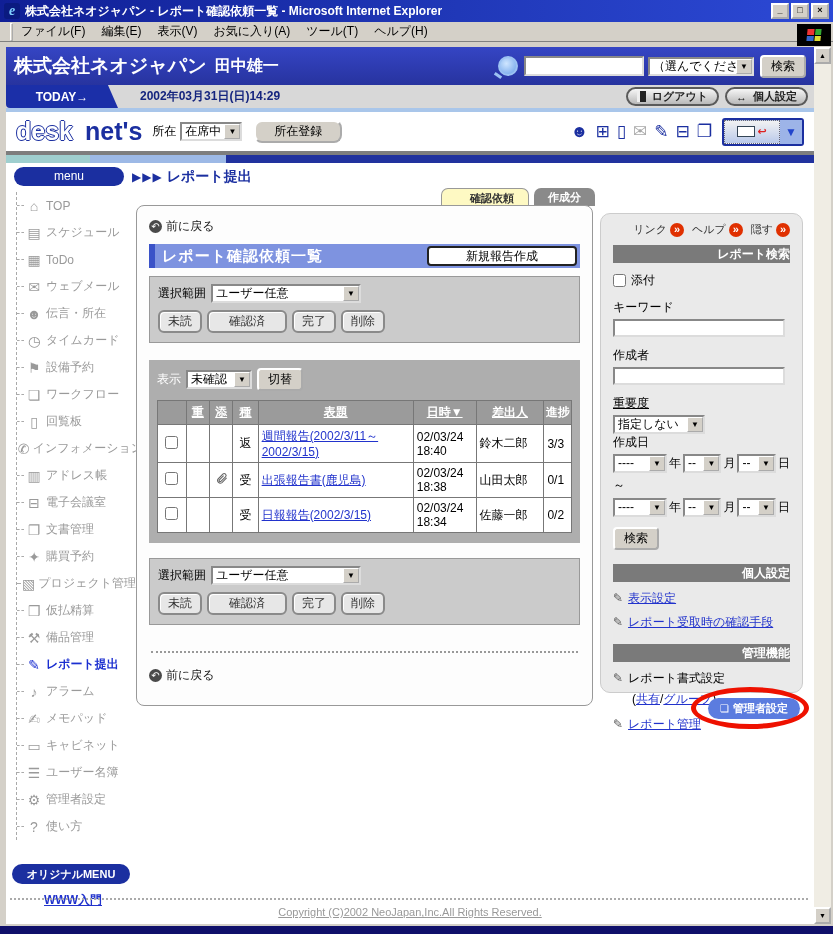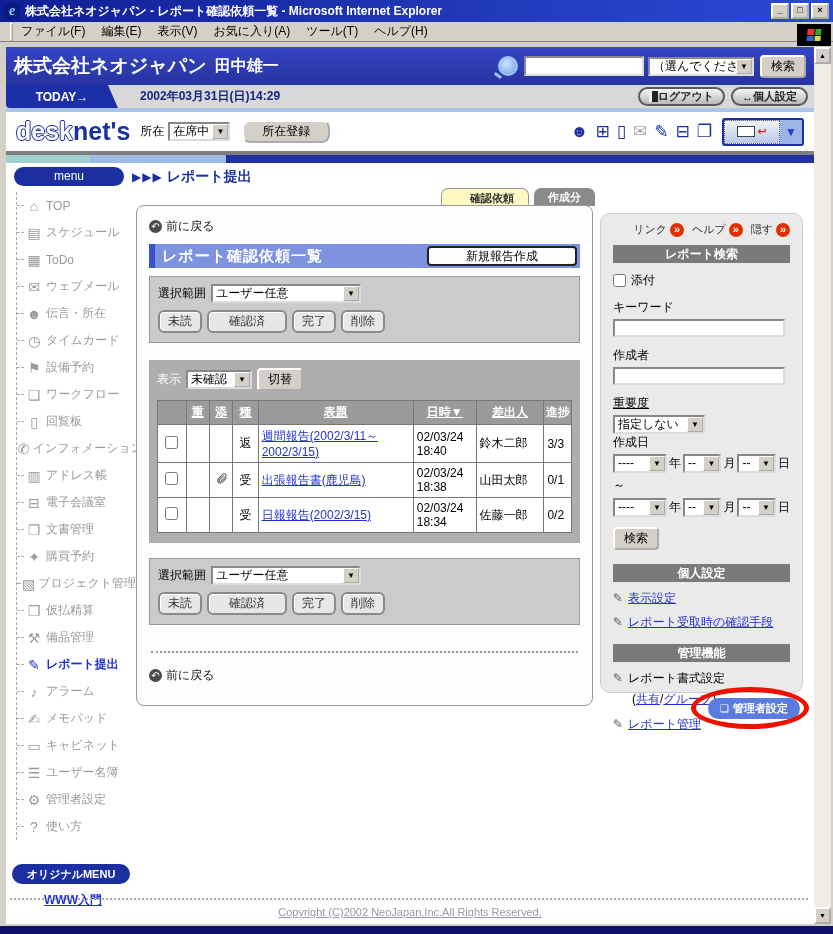--- a/index.html
+++ b/index.html
@@ -49,33 +49,33 @@
   .btn3d { display:inline-block; background:#d4d0c8; border:2px outset #fff; border-radius:4px;
     font-size:12px; color:#000; padding:1px 9px; text-align:center; }
   .hsearch-btn { margin-left:6px; }
 
   .todaybar { position:absolute; left:6px; top:85px; width:808px; height:27px; background:#d8d8d8;
     border-bottom:4px solid #a9c6ea; display:flex; align-items:center; }
   .today-tab { width:112px; height:23px; background:#1b2fa8; color:#fff; font-size:12px; font-weight:bold;
     display:flex; align-items:center; justify-content:center;
     clip-path:polygon(0 0,91% 0,100% 100%,0 100%); border-radius:0 0 0 4px; }
   .today-date { color:#14247e; font-size:12px; font-weight:bold; margin-left:22px; }
-  .pillbtn { display:inline-flex; align-items:center; gap:0; height:19px; padding:0 9px;
+  .pillbtn { display:inline-flex; align-items:center; gap:6px; height:19px; padding:0 9px;
     background:linear-gradient(180deg,#f6f6f6,#b9b9b9); border:2px solid #5a5a5a; border-radius:10px;
     font-size:11px; font-weight:bold; color:#222; }
   .door-icon { width:9px; height:11px; background:#222; border-left:3px solid #eee; }
   .arrows-icon { font-size:11px; font-weight:bold; color:#111; }
   .todaybar .pillbtn { margin-right:6px; }
 
   
   .appbar { position:absolute; left:6px; top:112px; width:808px; height:39px; background:#fff;
     display:flex; align-items:center; padding:0 10px; }
   .logo { font-size:25px; font-weight:bold; letter-spacing:0; line-height:1; }
   .logo .desk { color:#fff; text-shadow:-1px 0 #1b2fa0,1px 0 #1b2fa0,0 -1px #1b2fa0,0 1px #1b2fa0; }
-  .logo .nets { color:#1b2fa0; }
+  .logo .nets { color:#1b2fa0;margin-left:12px; }
   .presence-label { font-size:12px; color:#000; margin-left:10px; margin-right:4px; }
   .appbar .btn3d { margin-left:12px; border-radius:8px; padding:1px 18px; }
   .hdr-icons { display:flex; align-items:center; gap:7px; margin-left:auto; }
   .hicon { font-size:17px; color:#1b2fa0; line-height:1; }
   .hicon.gray { color:#a9a9a9; }
   .win-widget { margin-left:10px; width:82px; height:28px; background:#1b2fa0; border-radius:3px;
     display:flex; align-items:center; padding:2px; }
   .win-widget .scr { flex:1; height:24px; background:linear-gradient(180deg,#f2f2f2,#b9c9ea);
     border:1px dotted #667; display:flex; align-items:center; justify-content:center; gap:2px; }
   .win-widget .scr .w { width:18px; height:11px; background:#fff; border:1px solid #345; }
@@ -147,21 +147,21 @@
   .dotted-sep { border-top:2px dotted #999; margin:26px 2px 14px; }
 
   
   .right-panel { position:absolute; left:600px; top:213px; width:203px; height:480px;
     background:#eaeaea; border:1px solid #ccc; border-radius:10px; padding:8px 12px; }
   .rlinks { display:flex; justify-content:flex-end; align-items:center; gap:3px; margin-bottom:8px; }
   .rlink-label { font-size:11px; color:#333; }
   .chev { width:14px; height:14px; border-radius:8px; background:#e03000; color:#fff; font-size:11px;
     font-weight:bold; text-align:center; line-height:13px; margin-right:5px; }
   .sec-hdr { height:18px; background:#7a7a7a; color:#fff; font-size:12px; font-weight:bold;
-    text-align:center; line-height:18px; margin-bottom:9px; }
+    text-align:right; line-height:18px; margin-bottom:9px; }
   .chk-row { display:flex; align-items:center; gap:5px; font-size:12px; color:#000; margin:2px 0 10px; }
   .in-label { font-size:12px; color:#000; margin-bottom:3px; }
   .in-label.u { text-decoration:underline; }
   .txtin { width:172px; height:18px; background:#fff; border:2px inset #dcdcdc; font-size:12px;
     margin-bottom:10px; display:block; }
   .daterow { display:flex; align-items:center; gap:2px; font-size:12px; color:#000; margin-bottom:4px; }
   .tilde { font-size:12px; margin:0 0 4px; }
   .search-btn { margin:6px 0 14px; }
   .plink-row { display:flex; align-items:flex-start; gap:5px; margin-bottom:9px; }
   .pencil { font-size:12px; color:#555; }

